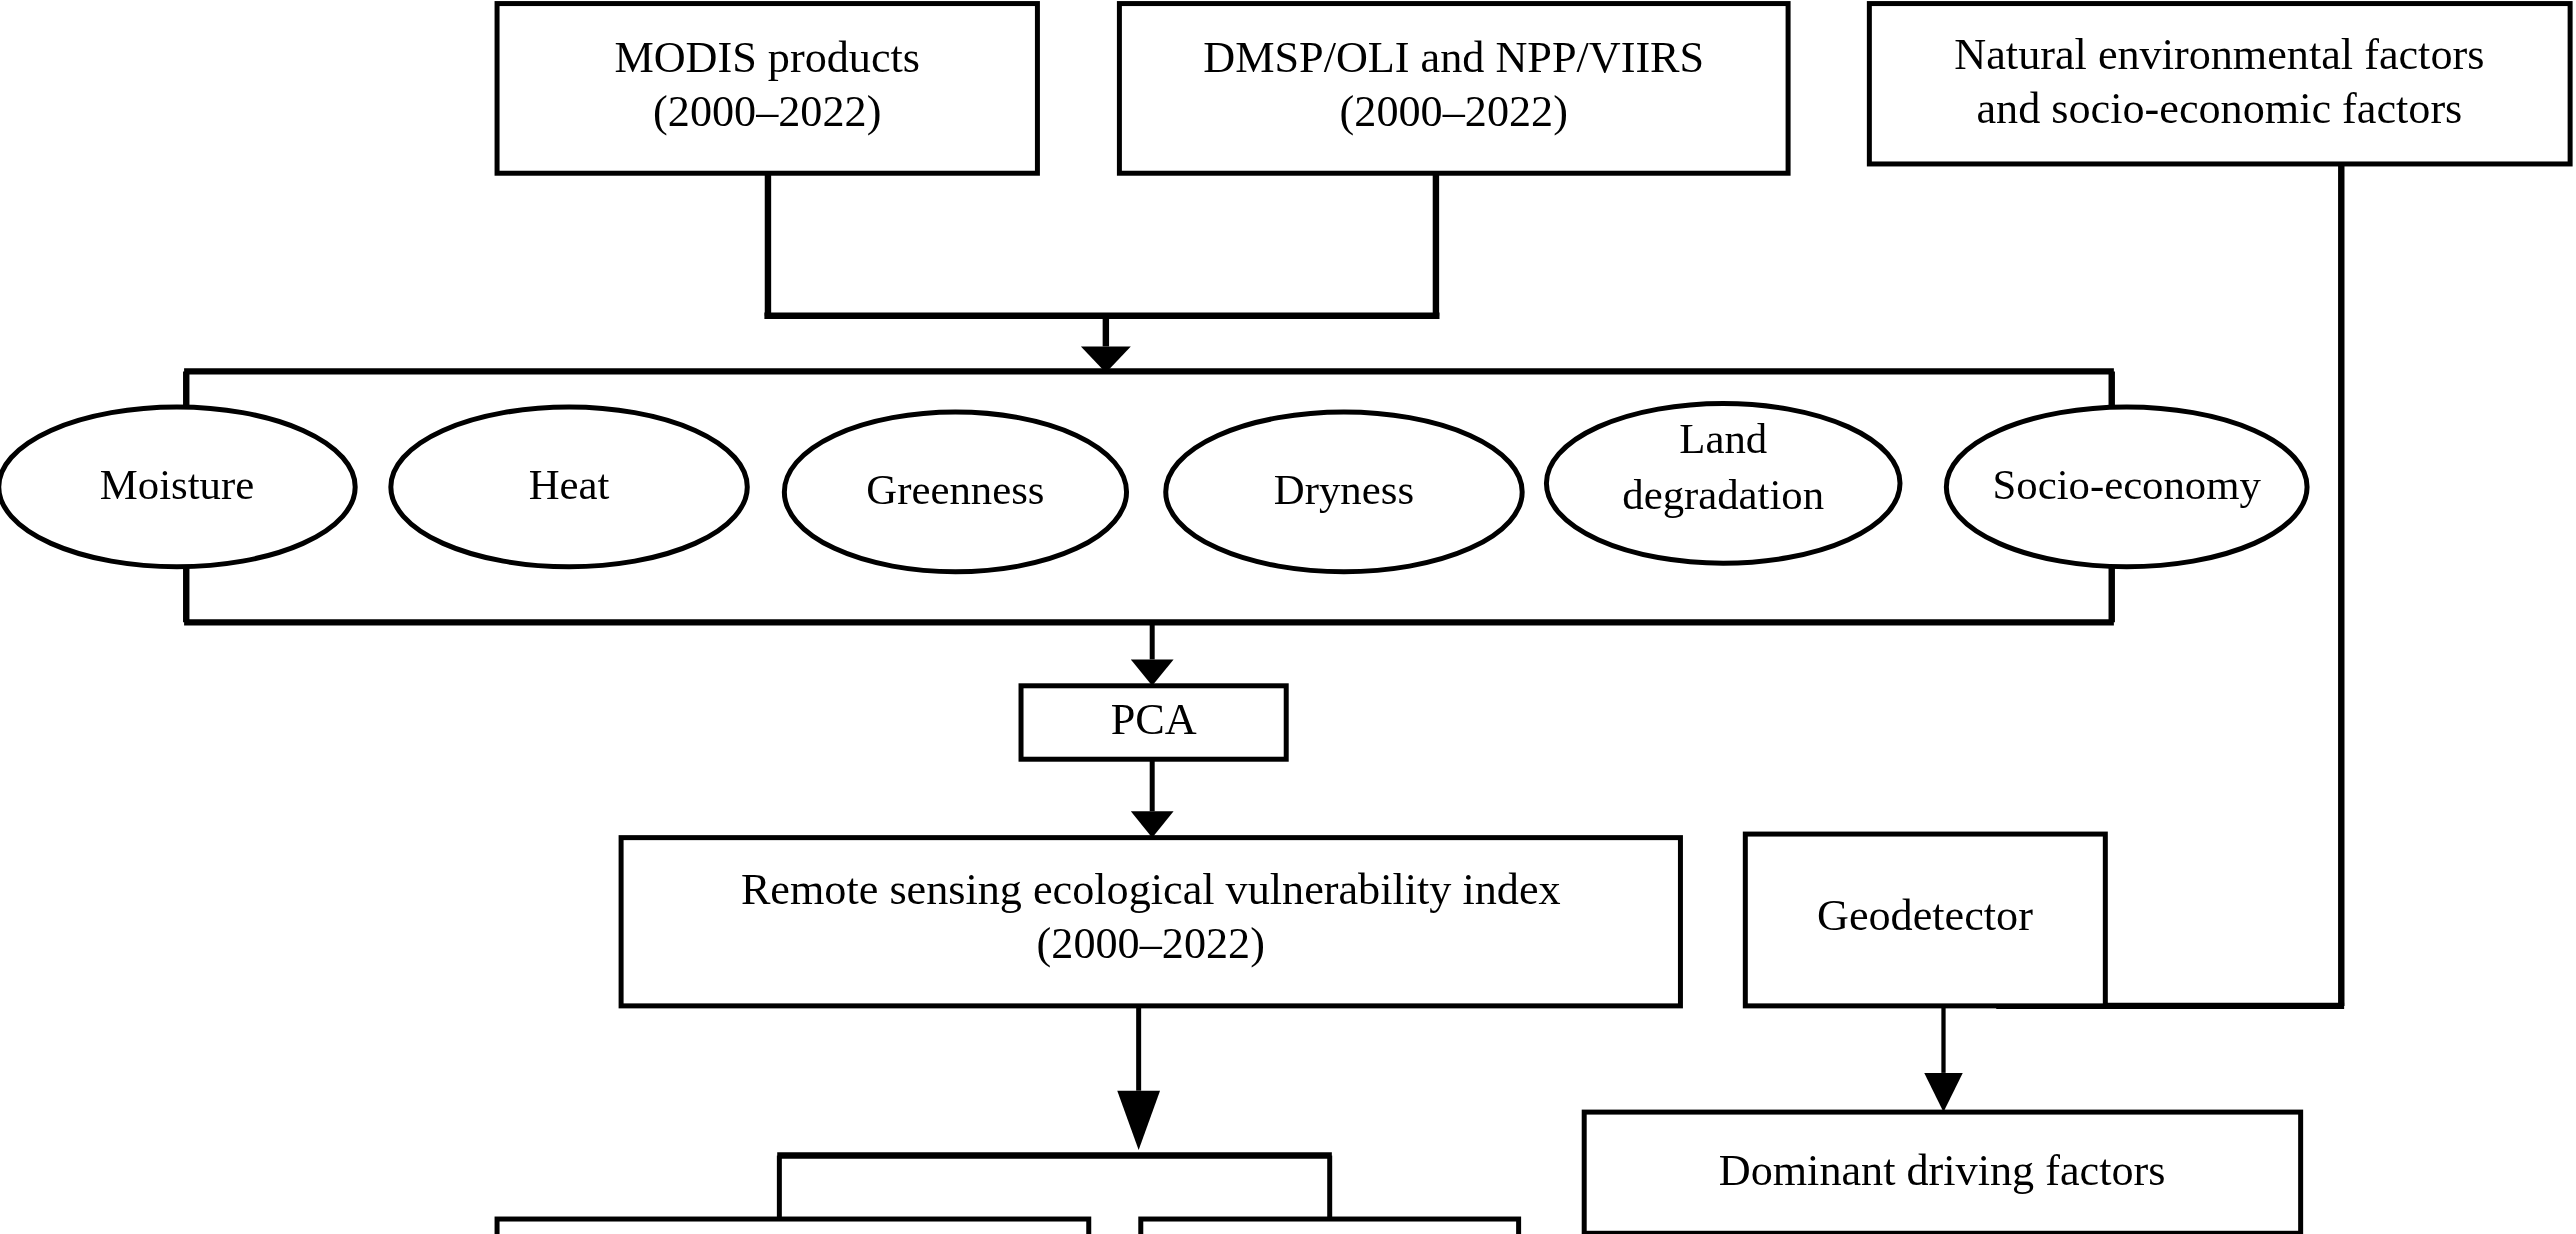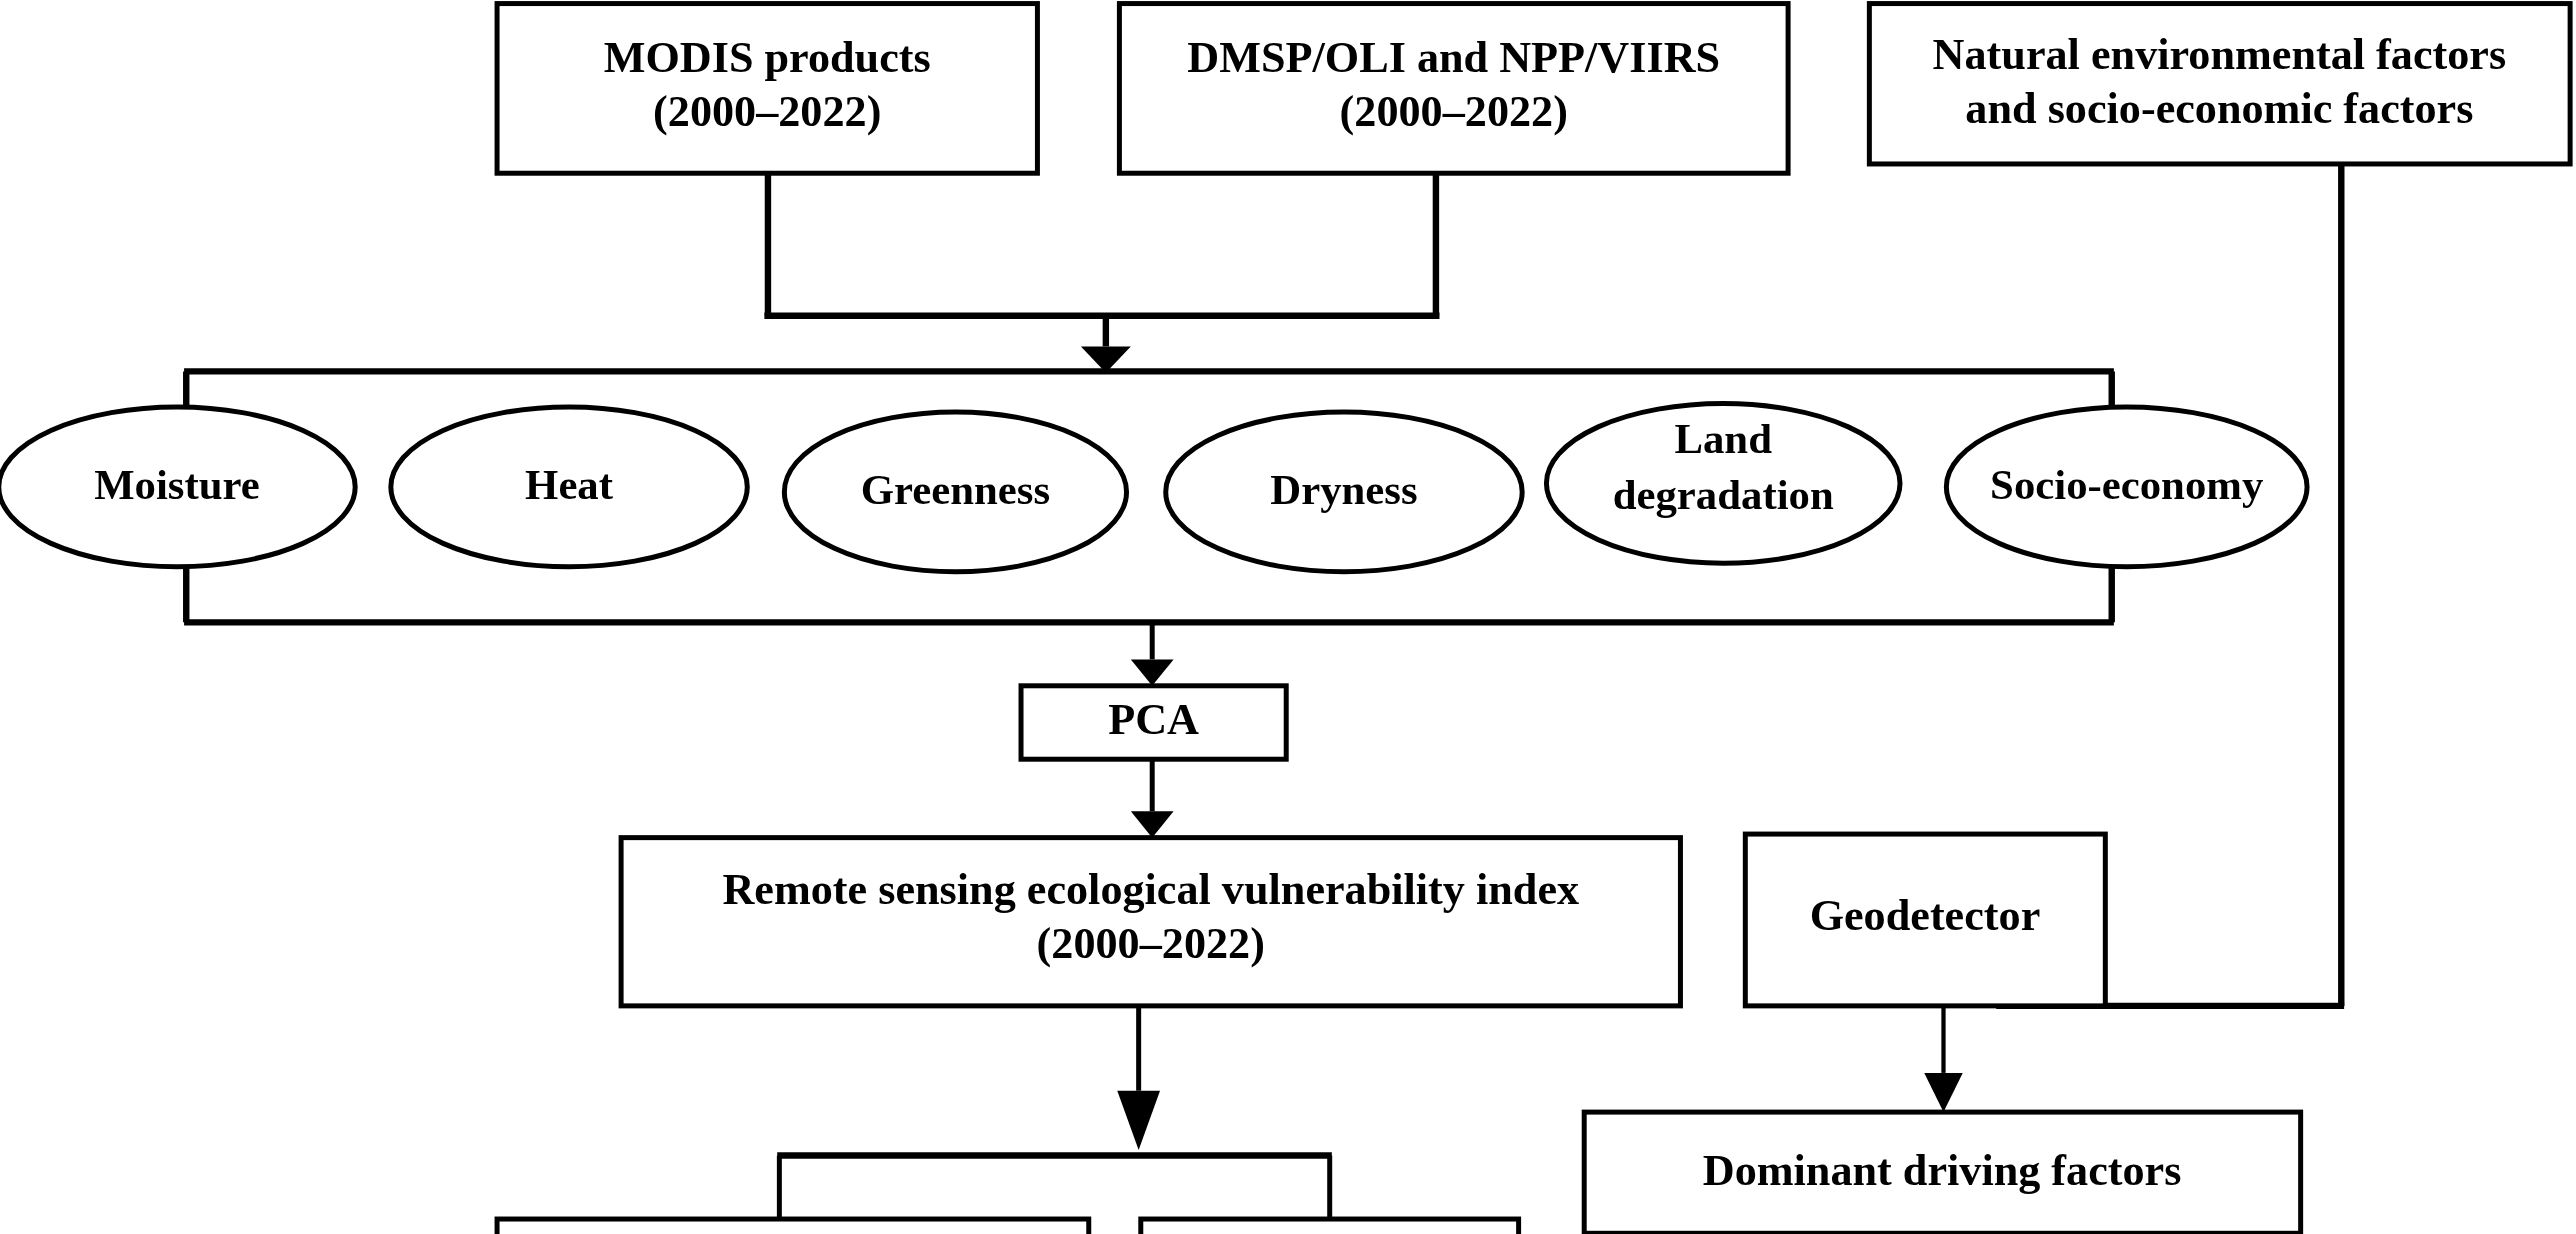--- a/index.html
+++ b/index.html
@@ -9,21 +9,20 @@
   }
   body {
     font-family: "Liberation Serif", "DejaVu Serif", serif;
   }
   #flow-root {
     position: relative;
     width: 2576px;
     height: 1234px;
     background: #ffffff;
     overflow: hidden;
-    font-weight: bold;
   }
   svg.flow-svg {
     position: absolute;
     top: 0;
     left: 0;
     width: 2576px;
     height: 1234px;
     display: block;
   }
   .node-box {

